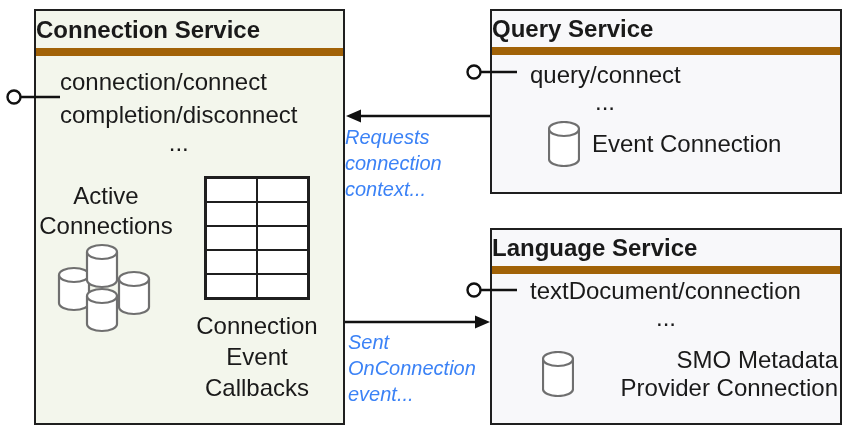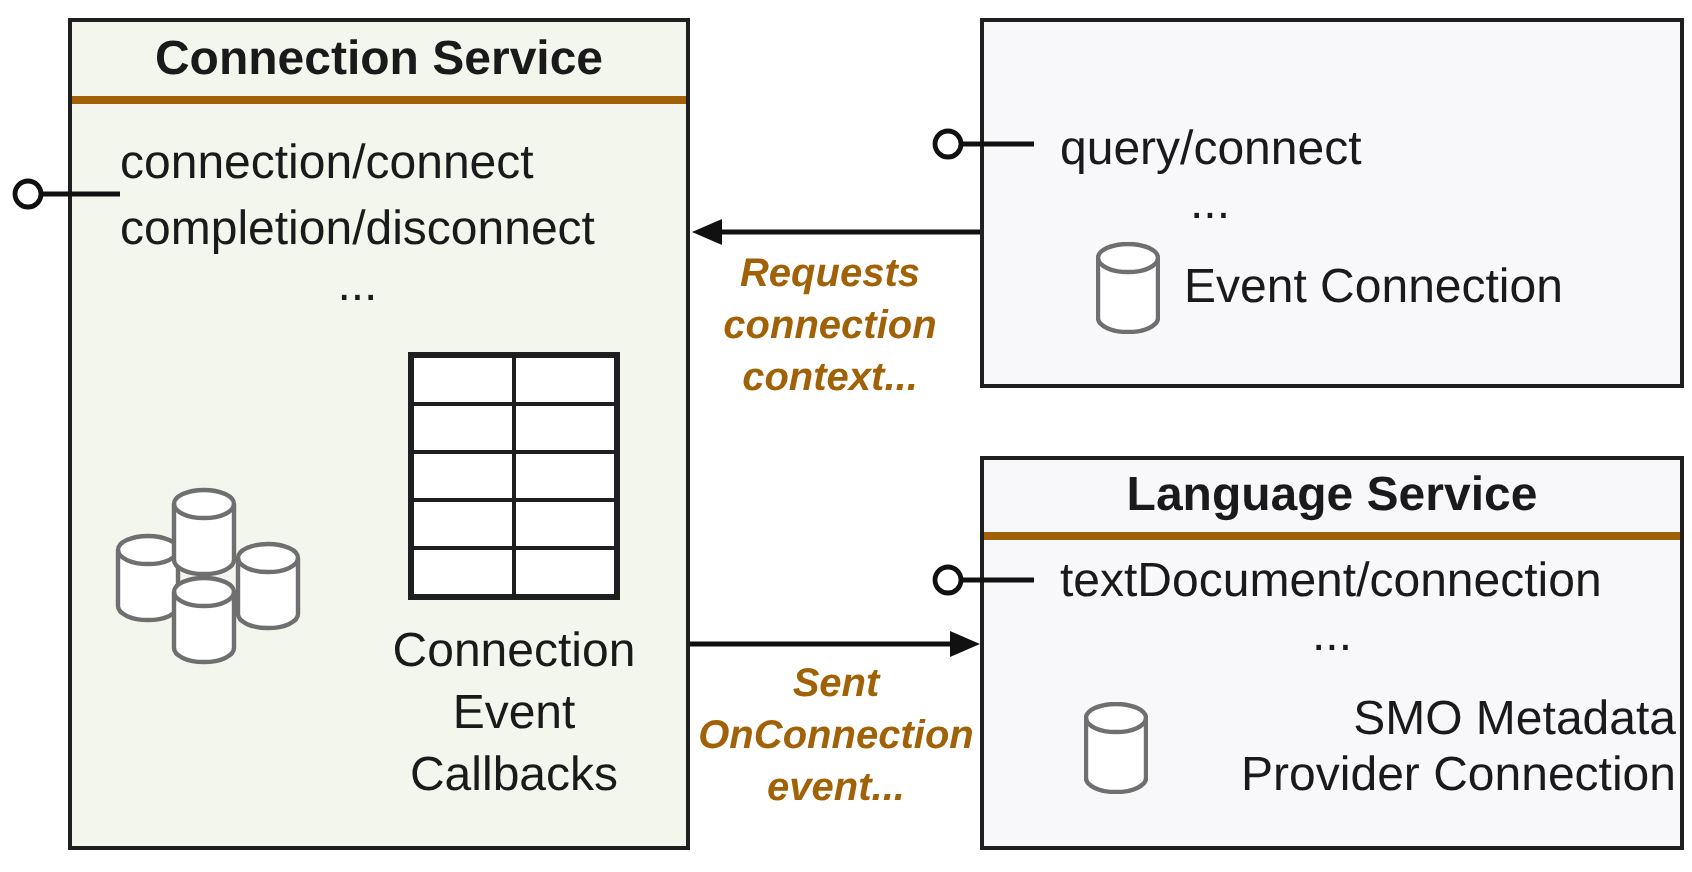--- a/index.html
+++ b/index.html
@@ -3,22 +3,22 @@
 <meta charset="utf-8">
 <style>
   html,body { margin:0; padding:0; background:#ffffff; }
   .diagram {
     position:relative; width:846px; height:436px; background:#ffffff;
     font-family:"Liberation Sans","DejaVu Sans",sans-serif; color:#1a1a1a;
     overflow:hidden;
   }
   .box { position:absolute; border:2px solid #1f1f1f; box-sizing:border-box; }
   .box-header {
-    font-weight:bold; font-size:24px; text-align:center;
-    border-bottom:4px solid #a16207; white-space:nowrap; overflow:hidden;
+    font-weight:bold; font-size:24px; text-align:left;
+    border-bottom:8px solid #a16207; white-space:nowrap; overflow:hidden;
   }
   #connection-box { left:34px; top:9px; width:311px; height:416px; background:#f3f6ec; }
   #connection-box .box-header { height:37px; line-height:37px; }
   #query-box { left:490px; top:9px; width:352px; height:185px; background:#f8f8fa; }
   #language-box { left:490px; top:228px; width:352px; height:197px; background:#f8f8fa; }
   #query-box .box-header, #language-box .box-header { height:36px; line-height:36px; }
 
   .methods { position:absolute; font-size:24px; line-height:33px; white-space:nowrap; }
   #connection-methods { left:24px; top:54px; }
   #query-methods { left:38px; top:49px; line-height:30px; width:150px; }
@@ -37,39 +37,40 @@
   #callbacks-table .cell { border:1px solid #1f1f1f; }
   #callbacks-label { position:absolute; left:140px; top:299px; width:162px;
     text-align:center; font-size:24px; line-height:31px; }
 
   .db-row { position:absolute; display:flex; align-items:center; gap:12px; font-size:24px; }
   #cached-row { left:56px; top:110px; }
   #meta-row { left:50px; top:116px; }
   #meta-row .db-text { width:252px; text-align:right; line-height:28px; }
 
   .note { position:absolute; font-style:italic; font-size:20px; line-height:26px;
-    text-align:center; color:#a16207;font-weight:bold; }
+    text-align:left; color:#3b82f6; }
   #note-requests { left:345px; top:124px; width:140px; }
   #note-sent { left:348px; top:329px; width:140px; }
 
   #connector-layer { position:absolute; left:0; top:0; width:846px; height:436px;
     pointer-events:none; }
 </style>
 </head>
 <body>
 
 <div class="diagram">
 
   <div class="box" id="connection-box">
     <div class="box-header">Connection Service</div>
     <div class="methods" id="connection-methods">
       <div>connection/connect</div>
       <div>completion/disconnect</div>
       <div class="ellipsis-line">...</div>
     </div>
+    <div id="active-label">Active Connections</div>
 
     <svg id="cluster-icon" width="96" height="94" viewBox="0 0 96 94">
       <g fill="#ffffff" stroke="#6f6f6f" stroke-width="2.2">
 
         <path d="M3,34 A15,7 0 0 1 33,34 L33,62 A15,7 0 0 1 3,62 Z"></path>
         <path d="M3,34 A15,7 0 0 0 33,34" fill="none"></path>
 
         <path d="M63,38 A15,7 0 0 1 93,38 L93,66 A15,7 0 0 1 63,66 Z"></path>
         <path d="M63,38 A15,7 0 0 0 93,38" fill="none"></path>
 
@@ -90,20 +91,21 @@
       <div class="cell"></div>
       <div class="cell"></div>
       <div class="cell"></div>
       <div class="cell"></div>
       <div class="cell"></div>
     </div>
     <div id="callbacks-label">Connection Event Callbacks</div>
   </div>
 
   <div class="box" id="query-box">
+    <div class="box-header">Query Service</div>
     <div class="methods" id="query-methods">
       <div>query/connect</div>
       <div class="ellipsis-line">...</div>
     </div>
     <div class="db-row" id="cached-row">
       <svg width="32" height="46" viewBox="0 0 32 46">
         <g fill="#ffffff" stroke="#6f6f6f" stroke-width="2.2">
           <path d="M1,8 A15,7 0 0 1 31,8 L31,38 A15,7 0 0 1 1,38 Z"></path>
           <path d="M1,8 A15,7 0 0 0 31,8" fill="none"></path>
         </g>

